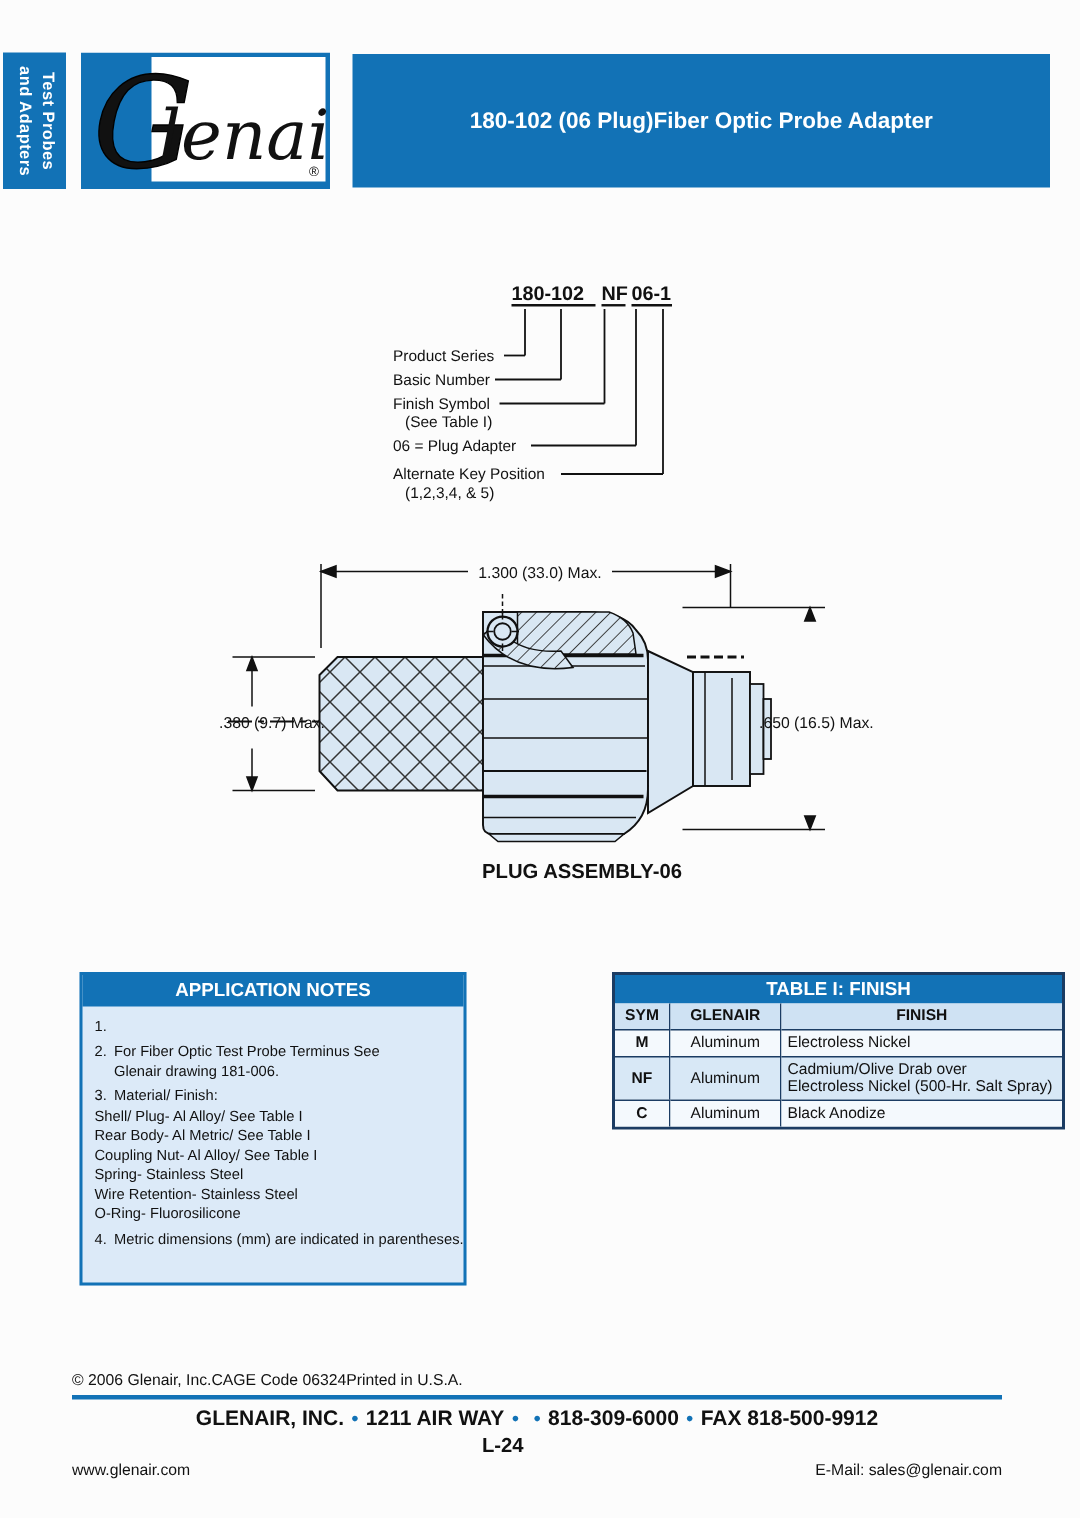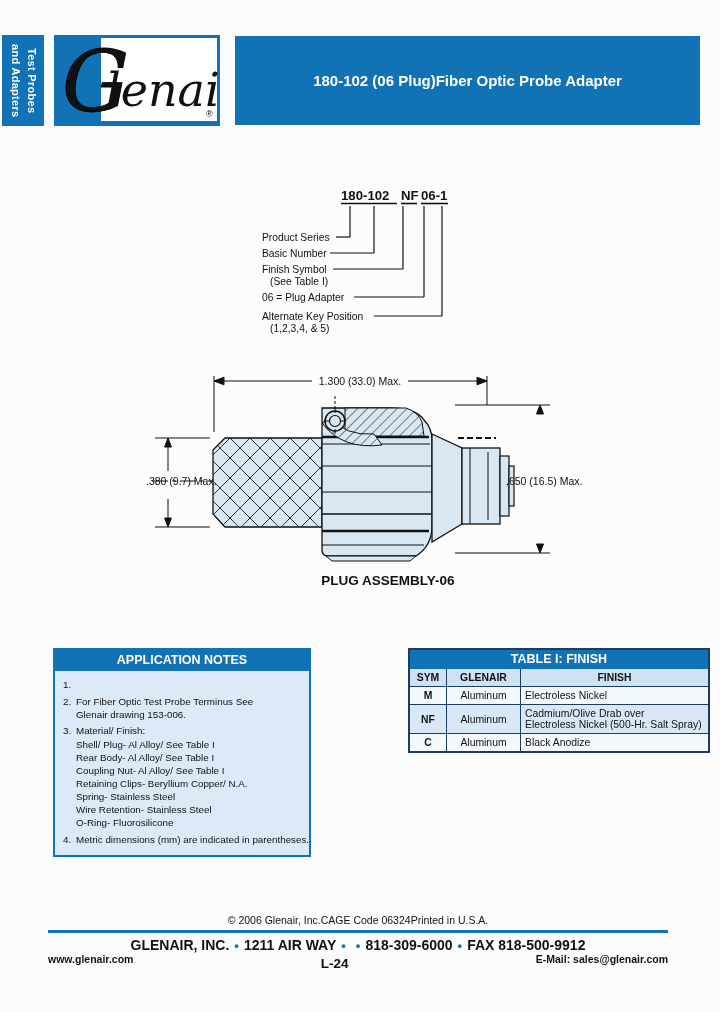--- a/index.html
+++ b/index.html
@@ -44,21 +44,21 @@
   }
   .notes-header {
     background: #1272B6; color: #fff; font-weight: bold;
     font-size: 12.5px; text-align: center; padding: 3px 0 4px 0;
   }
   .notes-body { padding: 7px 6px 4px 8px; font-size: 9.8px; line-height: 1.34; }
   .note { display: flex; margin-bottom: 3.5px; }
   .note-num { width: 13px; flex: 0 0 13px; }
   .note-text.w1 { max-width: 196px; }
   .note-text.nowrap { white-space: nowrap; }
-  .n3-line { margin-left: 13px; }
+  .n3-line { margin-left: 0; }
   .n3-block { margin-bottom: 3.5px; }
 
   
   .table1 {
     left: 366px; top: 648px; width: 302px;
     border: 2px solid #1B3C63; background: #fff; margin-left: 42px;
   }
   .t1-title {
     background: #1272B6; color: #fff; font-weight: bold;
     font-size: 12.5px; text-align: center; padding: 2px 0 3px 0;
@@ -71,31 +71,31 @@
   .t1-cell:nth-child(3n) { border-right: none; }
   .t1-head { background: #CFE2F3; font-weight: bold; text-align: left; align-items: center; }
   .t1-sym { font-weight: bold; text-align: center; align-items: center; }
   .t1-mat { text-align: center; align-items: center; }
   .row-alt { background: #D8E8F6; }
   .row-plain { background: #F4F9FD; }
 
   
   .foot-line1 {
     left: 48px; top: 914px; width: 620px;
-    display: flex; justify-content: center; font-size: 10.5px;
+    display: flex; justify-content: flex-start; font-size: 10.5px;
   }
   .foot-rule { left: 48px; top: 930px; width: 620px; height: 3px; background: #1272B6; }
   .foot-address {
     left: 48px; top: 937px; width: 620px;
     display: flex; justify-content: center; align-items: center;
     font-size: 14px; font-weight: bold; white-space: nowrap;
   }
   .sep { color: #1272B6; margin: 0 5px; font-size: 13px; }
   .foot-line3 { left: 48px; top: 953px; width: 620px; display: flex; justify-content: space-between; }
-  .foot-site, .foot-email { font-size: 10.5px; font-weight: bold; }
+  .foot-site, .foot-email { font-size: 10.5px; font-weight: normal; margin-top: 21px; }
   .foot-page { font-size: 13.5px; font-weight: bold; margin-top: 3px; }
 </style>
 </head>
 <body>
 
 <div class="abs side-tab">
   <div class="side-tab-text">
     <div>Test Probes</div>
     <div>and Adapters</div>
   </div>
@@ -227,31 +227,30 @@
 </svg>
 
 <div class="abs notes">
   <div class="notes-header">APPLICATION NOTES</div>
   <div class="notes-body">
     <div class="note">
       <span class="note-num">1.</span>
     </div>
     <div class="note">
       <span class="note-num">2.</span>
-      <span class="note-text w1">For Fiber Optic Test Probe Terminus See Glenair drawing 153-006.</span>
+      <span class="note-text w1">For Fiber Optic Test Probe Terminus See Glenair drawing 181-006.</span>
     </div>
     <div class="n3-block">
       <div class="note" style="margin-bottom:0">
         <span class="note-num">3.</span>
         <span class="note-text">Material/ Finish:</span>
       </div>
       <div class="n3-line">Shell/ Plug- Al Alloy/ See Table I</div>
-      <div class="n3-line">Rear Body- Al Alloy/ See Table I</div>
+      <div class="n3-line">Rear Body- Al Metric/ See Table I</div>
       <div class="n3-line">Coupling Nut- Al Alloy/ See Table I</div>
-      <div class="n3-line">Retaining Clips- Beryllium Copper/ N.A.</div>
       <div class="n3-line">Spring- Stainless Steel</div>
       <div class="n3-line">Wire Retention- Stainless Steel</div>
       <div class="n3-line">O-Ring- Fluorosilicone</div>
     </div>
     <div class="note">
       <span class="note-num">4.</span>
       <span class="note-text nowrap">Metric dimensions (mm) are indicated in parentheses.</span>
     </div>
   </div>
 </div>

